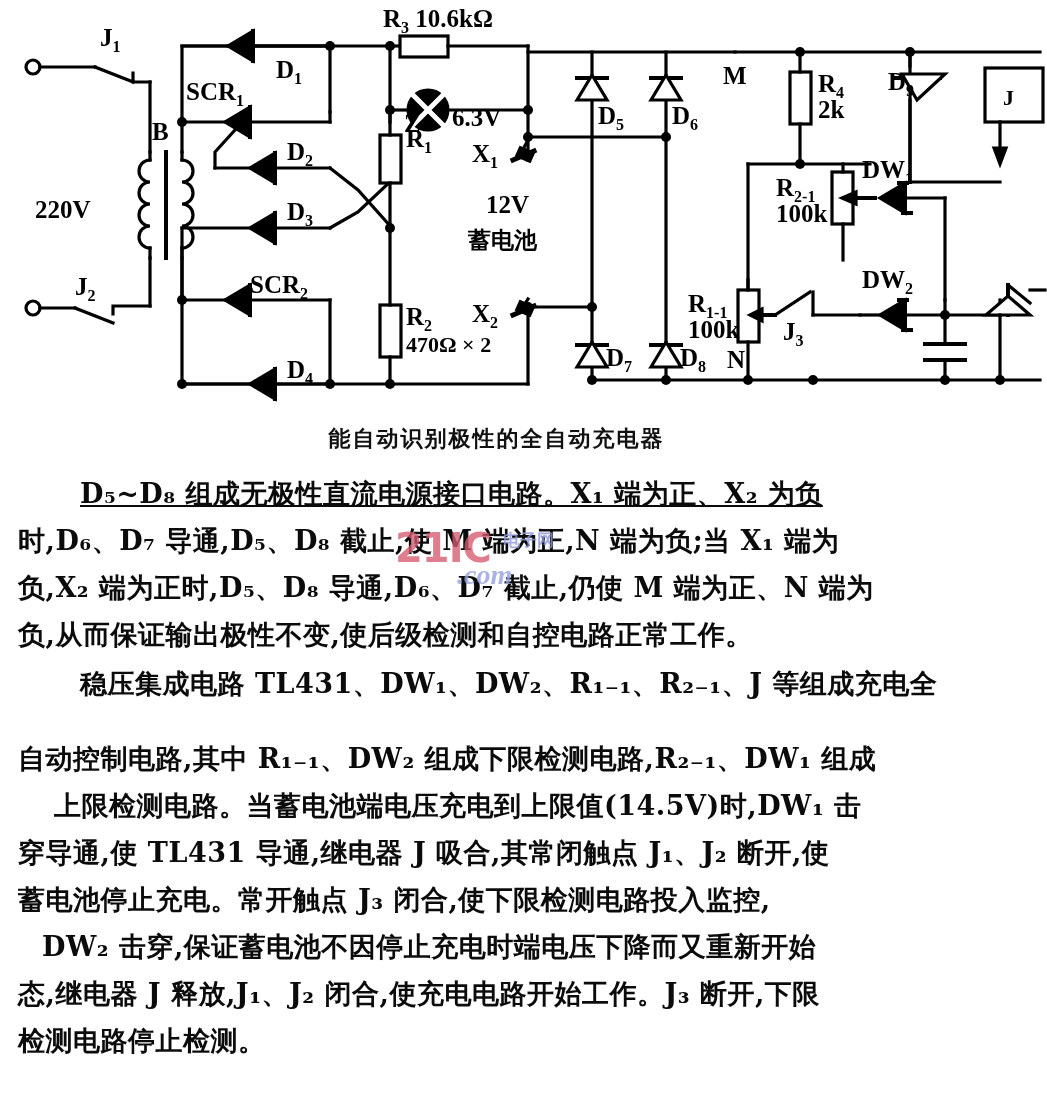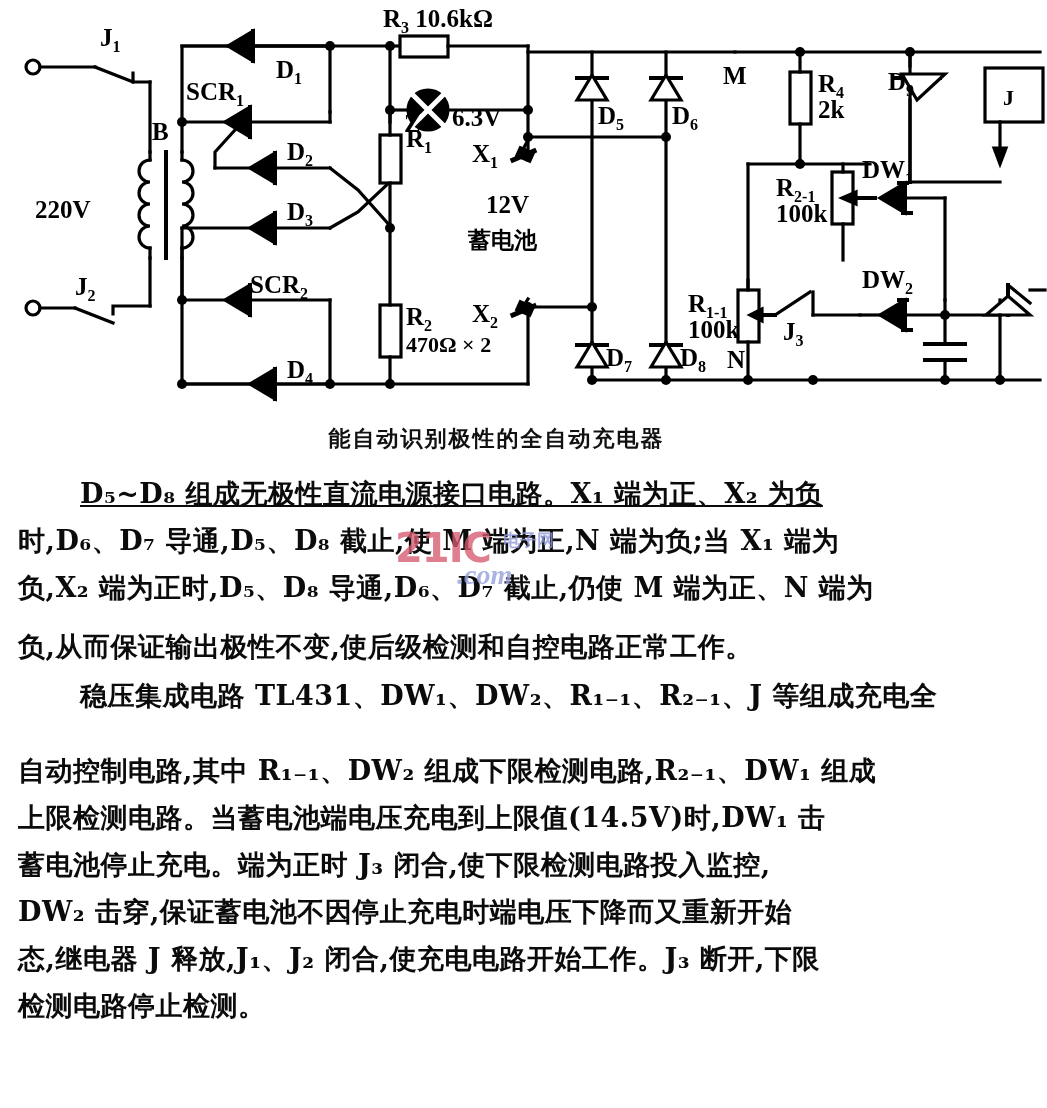--- a/index.html
+++ b/index.html
@@ -275,28 +275,29 @@
   </g>
 </svg>
 
 <div class="cap">能自动识别极性的全自动充电器</div>
 
 <div id="body-text">
   <p class="para">
     <span class="line indent" style="display: block; text-decoration: underline;">D₅~D₈ 组成无极性直流电源接口电路。X₁ 端为正、X₂ 为负</span>
     <span class="line" style="display: block;">时,D₆、D₇ 导通,D₅、D₈ 截止,使 M 端为正,N 端为负;当 X₁ 端为</span>
     <span class="line" style="display: block;">负,X₂ 端为正时,D₅、D₈ 导通,D₆、D₇ 截止,仍使 M 端为正、N 端为</span>
-    <span class="line" style="display: block; margin-top: 12px;">负,从而保证输出极性不变,使后级检测和自控电路正常工作。</span>
+    <span class="line" style="display: block;">负,从而保证输出极性不变,使后级检测和自控电路正常工作。</span>
   </p>
   <p class="para">
     <span class="line indent" style="display: block;">稳压集成电路 TL431、DW₁、DW₂、R₁₋₁、R₂₋₁、J 等组成充电全</span>
     <span class="line" style="display: block; margin-top: 28px;">自动控制电路,其中 R₁₋₁、DW₂ 组成下限检测电路,R₂₋₁、DW₁ 组成</span>
-    <span class="line" style="display: block;">上限检测电路。当蓄电池端电压充电到上限值(14.5V)时,DW₁ 击</span>
-    <span class="line" style="display: block;">蓄电池停止充电。端为正时 J₃ 闭合,使下限检测电路投入监控,</span>
-    <span class="line" style="display: block;">DW₂ 击穿,保证蓄电池不因停止充电时端电压下降而又重新开始</span>
+    <span class="line" style="display: block; margin-left: 36px;">上限检测电路。当蓄电池端电压充电到上限值(14.5V)时,DW₁ 击</span>
+    <span class="line" style="display: block;">穿导通,使 TL431 导通,继电器 J 吸合,其常闭触点 J₁、J₂ 断开,使</span>
+    <span class="line" style="display: block;">蓄电池停止充电。常开触点 J₃ 闭合,使下限检测电路投入监控,</span>
+    <span class="line" style="display: block; margin-left: 24px;">DW₂ 击穿,保证蓄电池不因停止充电时端电压下降而又重新开始</span>
     <span class="line" style="display: block;">态,继电器 J 释放,J₁、J₂ 闭合,使充电电路开始工作。J₃ 断开,下限</span>
     <span class="line" style="display: block;">检测电路停止检测。</span>
   </p>
 </div>
 
 <div class="wm">
   <span class="w1">21IC</span>
   <span class="w2">电子网</span>
   <span class="w3">.com</span>
 </div>

